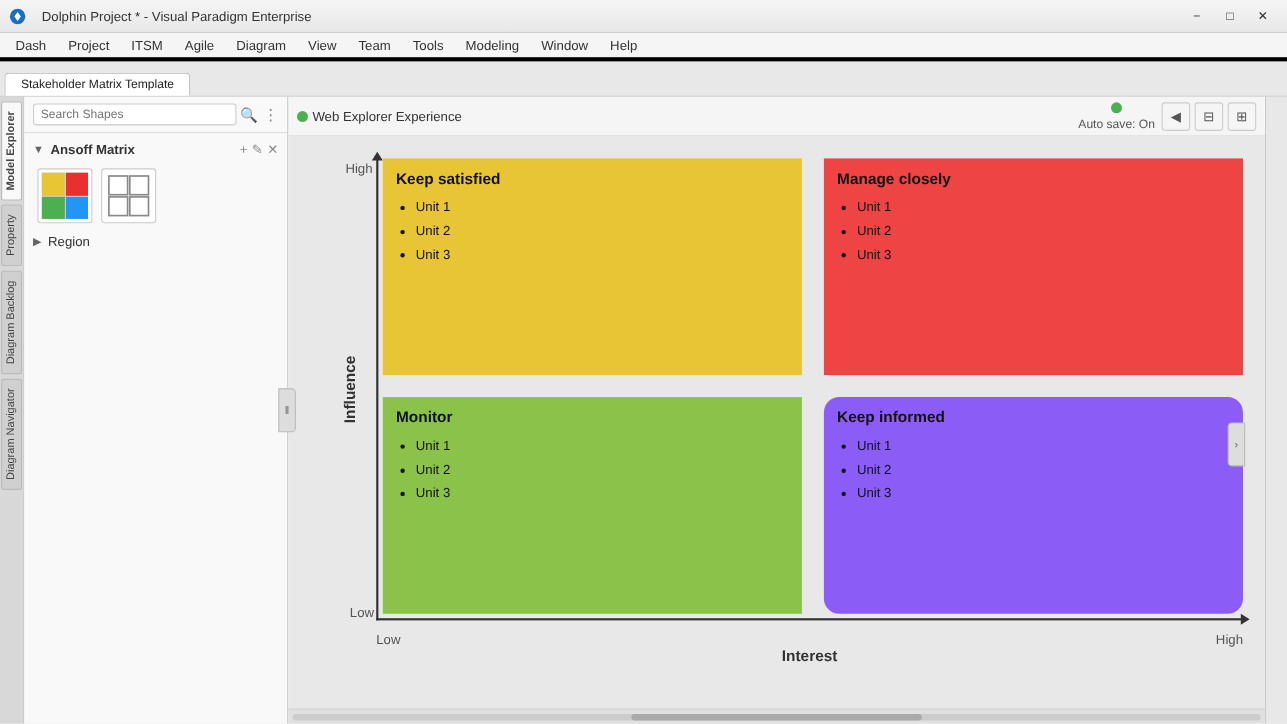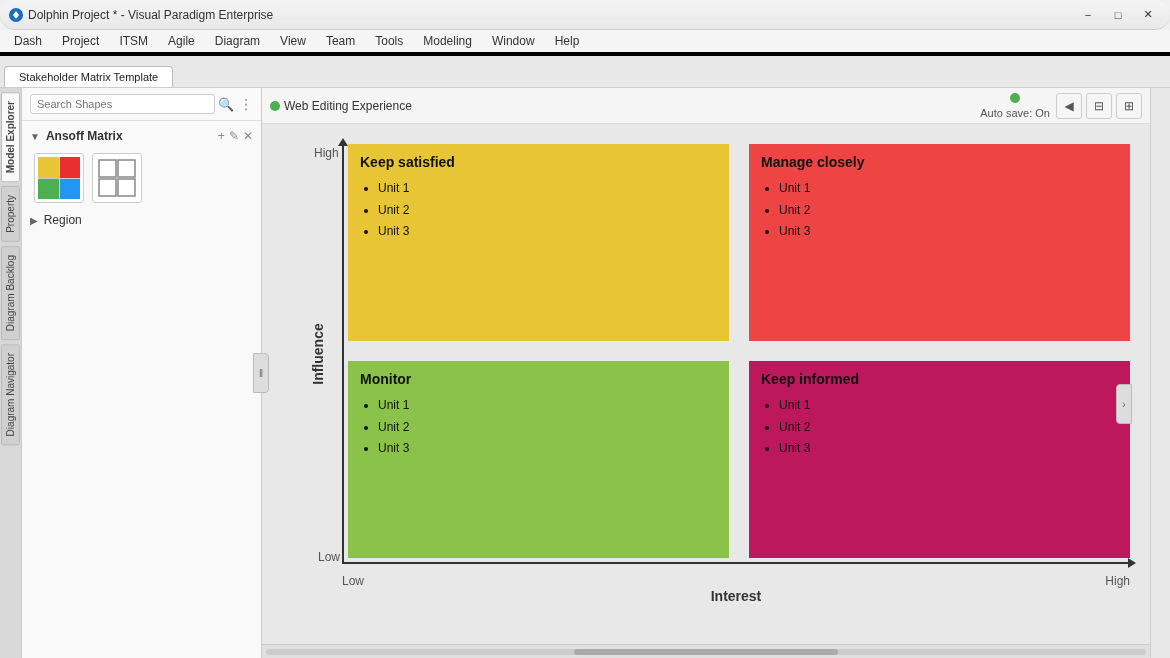--- a/index.html
+++ b/index.html
@@ -6,23 +6,22 @@
     body { font-family: 'Segoe UI', Arial, sans-serif; font-size: 12px; background: #f0f0f0; overflow: hidden; width: 1170px; height: 658px; }
 
     
     #titlebar {
       height: 30px;
       background: linear-gradient(to bottom, #f5f5f5, #e8e8e8);
       border-bottom: 1px solid #ccc;
       display: flex;
       align-items: center;
       padding: 0 8px;
-      gap: 4px;
+      gap: 14px;
       user-select: none;
-      border-radius: 15px;
     }
     #titlebar .title { font-size: 12px; color: #333; flex: 1; }
     #titlebar .win-controls { display: flex; gap: 2px; }
     #titlebar .win-btn {
       width: 28px; height: 20px;
       border: none; background: transparent;
       cursor: pointer; font-size: 11px; color: #333;
       display: flex; align-items: center; justify-content: center;
     }
 
@@ -425,21 +424,21 @@
     }
     .matrix-cell ul li {
       font-size: 12px;
       color: #111;
       line-height: 1.8;
     }
 
     .cell-keep-satisfied { background: #e8c534; }
     .cell-manage-closely { background: #ef4444; }
     .cell-monitor { background: #8bc34a; }
-    .cell-keep-informed { background: #be185d; }
+    .cell-keep-informed { background: #8b5cf6; border-radius: 14px; }
 
     
     #canvas-scrollbar {
       height: 14px;
       background: #e0e0e0;
       border-top: 1px solid #ccc;
       display: flex;
       align-items: center;
       padding: 0 4px;
     }
@@ -618,21 +617,21 @@
 
 
     <div id="collapse-handle">‖</div>
   </div>
 
   <div id="canvas-area">
 
     <div id="canvas-toolbar">
       <div class="web-editing-badge">
         <div class="green-dot"></div>
-        <span>Web Editing Experience</span>
+        <span>Web Explorer Experience</span>
       </div>
       <div class="toolbar-spacer"></div>
       <div class="auto-save-badge">
         <div class="green-dot"></div>
         <span>Auto save: On</span>
       </div>
       <div class="toolbar-icons">
         <button class="toolbar-icon-btn">◀</button>
         <button class="toolbar-icon-btn">⊟</button>
         <button class="toolbar-icon-btn">⊞</button>

